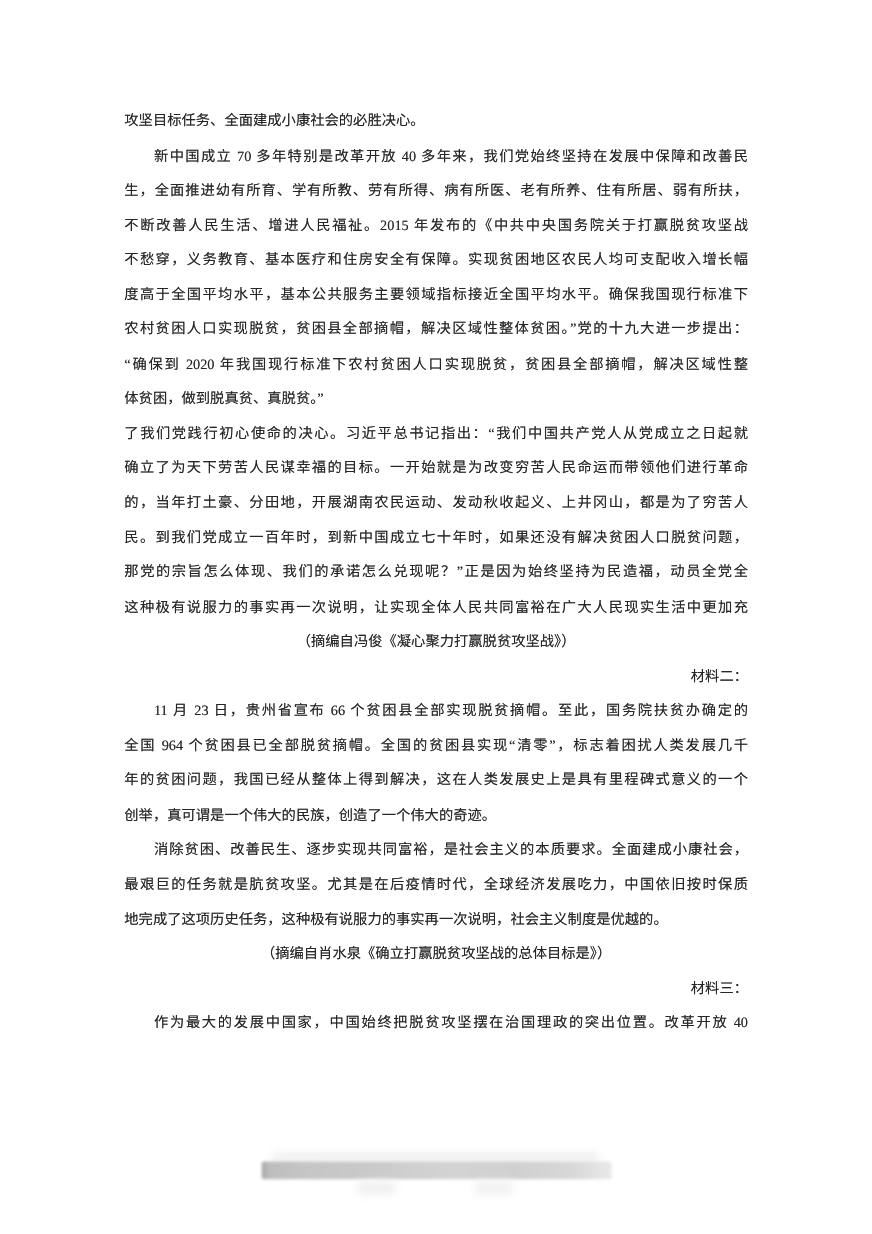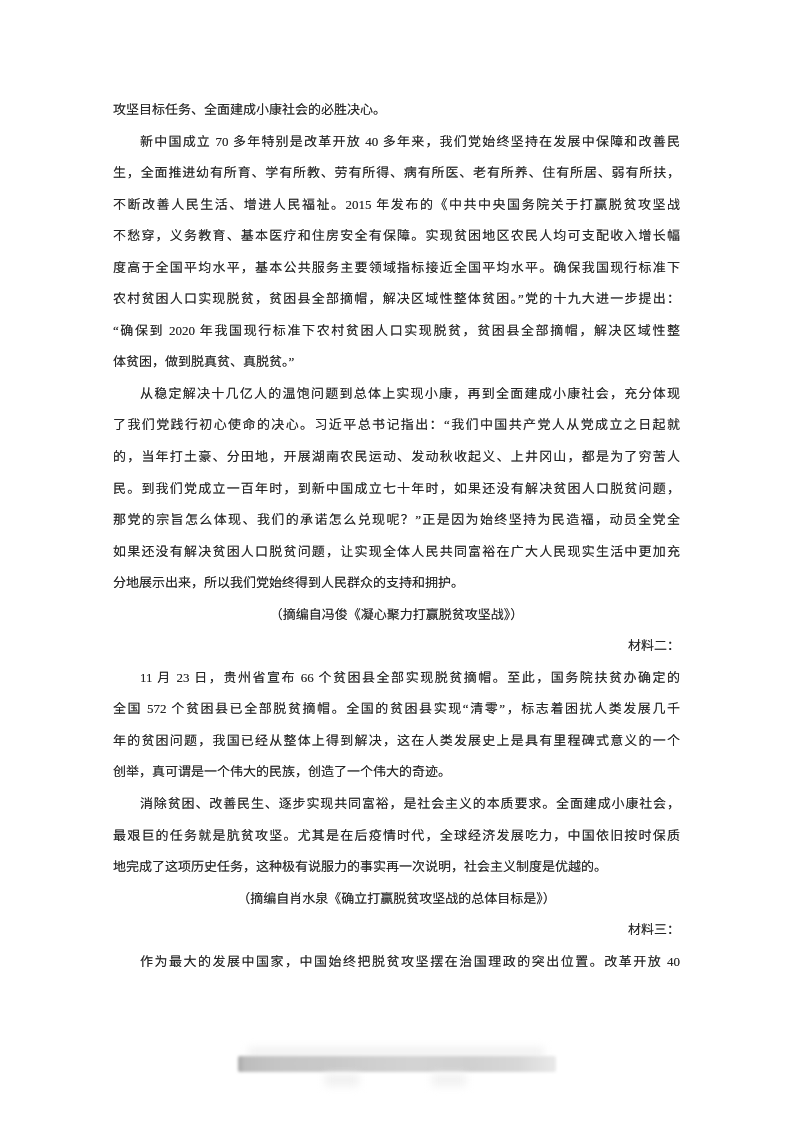--- a/index.html
+++ b/index.html
@@ -89,31 +89,30 @@
   <div class="text-column">
       <div class="line end">攻坚目标任务、全面建成小康社会的必胜决心。</div>
       <div class="line body indent">新中国成立 70 多年特别是改革开放 40 多年来，我们党始终坚持在发展中保障和改善民</div>
       <div class="line body">生，全面推进幼有所育、学有所教、劳有所得、病有所医、老有所养、住有所居、弱有所扶，</div>
       <div class="line body">不断改善人民生活、增进人民福祉。2015 年发布的《中共中央国务院关于打赢脱贫攻坚战</div>
       <div class="line body">不愁穿，义务教育、基本医疗和住房安全有保障。实现贫困地区农民人均可支配收入增长幅</div>
       <div class="line body">度高于全国平均水平，基本公共服务主要领域指标接近全国平均水平。确保我国现行标准下</div>
       <div class="line body">农村贫困人口实现脱贫，贫困县全部摘帽，解决区域性整体贫困。”党的十九大进一步提出：</div>
       <div class="line body">“确保到 2020 年我国现行标准下农村贫困人口实现脱贫，贫困县全部摘帽，解决区域性整</div>
       <div class="line end">体贫困，做到脱真贫、真脱贫。”</div>
-      <div class="line body indent">从稳定解决十几亿人的温饱问题到总体上实现小康，再到全面建成小康社会，充分体现</div>
       <div class="line body">了我们党践行初心使命的决心。习近平总书记指出：“我们中国共产党人从党成立之日起就</div>
+      <div class="line body">确立了为天下劳苦人民谋幸福的目标。一开始就是为改变穷苦人民命运而带领他们进行革命</div>
       <div class="line body">的，当年打土豪、分田地，开展湖南农民运动、发动秋收起义、上井冈山，都是为了穷苦人</div>
       <div class="line body">民。到我们党成立一百年时，到新中国成立七十年时，如果还没有解决贫困人口脱贫问题，</div>
       <div class="line body">那党的宗旨怎么体现、我们的承诺怎么兑现呢？”正是因为始终坚持为民造福，动员全党全</div>
-      <div class="line body">如果还没有解决贫困人口脱贫问题，让实现全体人民共同富裕在广大人民现实生活中更加充</div>
-      <div class="line end">分地展示出来，所以我们党始终得到人民群众的支持和拥护。</div>
+      <div class="line body">这种极有说服力的事实再一次说明，让实现全体人民共同富裕在广大人民现实生活中更加充</div>
       <div class="line right">（摘编自冯俊《凝心聚力打赢脱贫攻坚战》）</div>
       <div class="line head">材料二：</div>
       <div class="line body indent">11 月 23 日，贵州省宣布 66 个贫困县全部实现脱贫摘帽。至此，国务院扶贫办确定的</div>
-      <div class="line body">全国 572 个贫困县已全部脱贫摘帽。全国的贫困县实现“清零”，标志着困扰人类发展几千</div>
+      <div class="line body">全国 964 个贫困县已全部脱贫摘帽。全国的贫困县实现“清零”，标志着困扰人类发展几千</div>
       <div class="line body">年的贫困问题，我国已经从整体上得到解决，这在人类发展史上是具有里程碑式意义的一个</div>
       <div class="line end">创举，真可谓是一个伟大的民族，创造了一个伟大的奇迹。</div>
       <div class="line body indent">消除贫困、改善民生、逐步实现共同富裕，是社会主义的本质要求。全面建成小康社会，</div>
       <div class="line body">最艰巨的任务就是肮贫攻坚。尤其是在后疫情时代，全球经济发展吃力，中国依旧按时保质</div>
       <div class="line end">地完成了这项历史任务，这种极有说服力的事实再一次说明，社会主义制度是优越的。</div>
       <div class="line right">（摘编自肖水泉《确立打赢脱贫攻坚战的总体目标是》）</div>
       <div class="line head">材料三：</div>
       <div class="line body indent">作为最大的发展中国家，中国始终把脱贫攻坚摆在治国理政的突出位置。改革开放 40</div>
     </div>
   <div class="wm-halo"></div>

